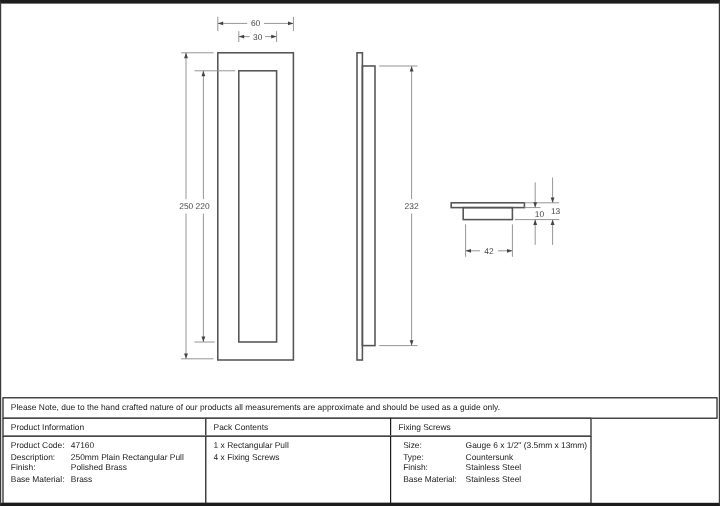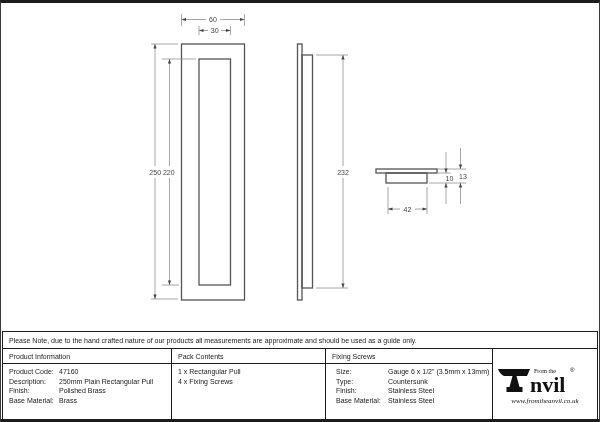--- a/index.html
+++ b/index.html
@@ -167,22 +167,13 @@
     <div class="kv">
       <span class="k3">Finish:</span>
       <span>Stainless Steel</span>
     </div>
     <div class="kv">
       <span class="k3">Base Material:</span>
       <span>Stainless Steel</span>
     </div>
   </div>
 
-  <div class="cell logo-cell">
-    <svg width="96" height="48" viewBox="0 0 96 48">
-      <path fill="#111" d="M1,9 L33,9 L30,16 L19.5,16 L22.5,27 L25.5,27 L25.5,32 L9.5,32 L9.5,27 L12.5,27 L15.5,16 L7,16 Q2.5,13.5 1,9 Z"></path>
-      <text x="37" y="13" font-size="6" fill="#111" font-family="Liberation Serif, serif">From the</text>
-      <text x="33" y="32" font-size="22" fill="#111" class="logo-name">nvil</text>
-      <text x="73" y="12" font-size="6" fill="#111">®</text>
-      <text x="48" y="43" font-size="7" fill="#111" text-anchor="middle" class="logo-script">www.fromtheanvil.co.uk</text>
-    </svg>
-  </div>
 </div>
 
 </body></html>

